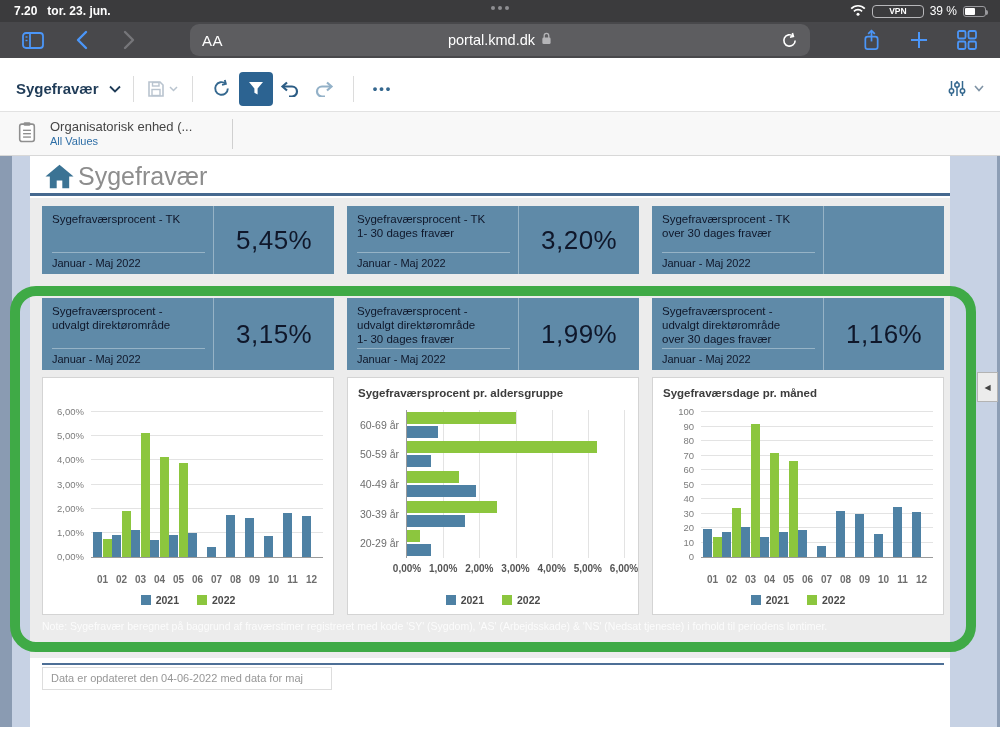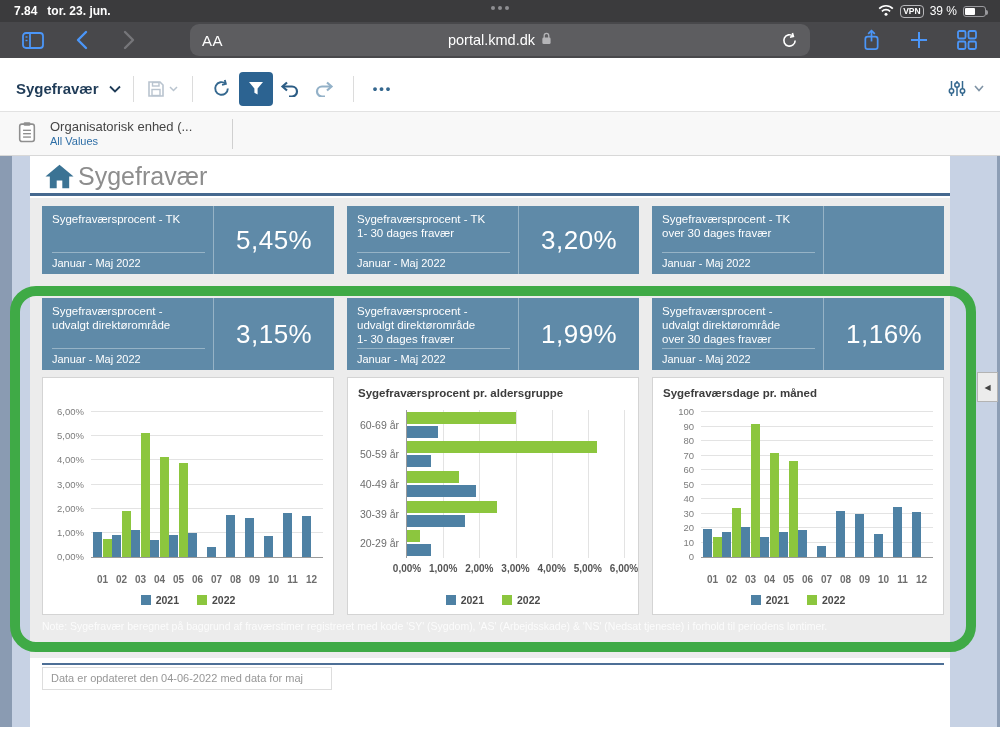--- a/index.html
+++ b/index.html
@@ -7,21 +7,21 @@
   #screen { position:relative; width:1000px; height:750px; background:#ffffff; overflow:hidden; font-family:"Liberation Sans", sans-serif; }
 
   
   .status-bar { position:absolute; top:0; left:0; right:0; height:22px; background:#3b3b3d; color:#fff;
     display:flex; align-items:center; justify-content:space-between; padding:0 14px; font-size:12px; }
   .sb-left { display:flex; gap:10px; align-items:center; font-weight:bold; }
   .sb-left .sb-date { font-weight:bold; }
   .sb-center { position:absolute; left:50%; transform:translateX(-50%); top:6px; display:flex; gap:3px; }
   .sb-center i { width:4px; height:4px; border-radius:50%; background:#8e8e92; }
   .sb-right { display:flex; align-items:center; gap:6px; }
-  .vpn-badge { border:1px solid #b7b7ba; border-radius:4px; font-size:8.5px; padding:0px 2px; line-height:11px; font-weight:bold; }
+  .vpn-badge { border:1px solid #b7b7ba; border-radius:4px; font-size:8.5px; padding:0px 16px; line-height:11px; font-weight:bold; }
   .bat { position:relative; width:23px; height:11px; border:1px solid #9a9a9e; border-radius:3px; }
   .bat-fill { position:absolute; left:1px; top:1px; bottom:1px; width:46%; background:#fff; border-radius:1px; }
   .bat-nub { position:absolute; right:-3px; top:3px; width:2px; height:5px; background:#9a9a9e; border-radius:0 2px 2px 0; }
 
   
   .safari-bar { position:absolute; top:22px; left:0; right:0; height:36px; background:#48484b;
     display:flex; align-items:center; padding:0 18px; gap:18px; }
   .nav-btn { width:30px; height:30px; display:flex; align-items:center; justify-content:center; cursor:pointer; }
   .addr-pill { flex:1; height:32px; background:#5d5d60; border-radius:9px; display:flex; align-items:center;
     padding:0 12px; color:#fff; margin:0 28px; position:relative; }
@@ -59,21 +59,21 @@
 
   .dash-header { position:relative; height:33px; }
   .dash-home { position:absolute; left:15px; top:4px; }
   .dash-title { position:absolute; left:48px; top:2px; font-size:25px; color:#8d8d8d; }
   .dash-underline { position:absolute; left:0; right:0; top:33px; height:3px; background:#46698f; }
 
   .gray-area { position:absolute; left:0; right:0; top:38px; height:460px; background:#ececec; }
   .kpi-row { position:absolute; left:12px; right:6px; display:flex; gap:13px; }
   .kpi-row-1 { top:8px; }
   .kpi-row-2 { top:100px; }
-  .tile { flex:1; height:68px; background:#5f8aa8; display:flex; color:#ffffff; cursor:pointer; }
+  .tile { flex:1; height:68px; background:#5f8aa8; display:flex; color:#0f172a; cursor:pointer; }
   .kpi-row-2 .tile { height:72px; }
   .tile-left { width:59%; display:flex; flex-direction:column; padding:6px 0 0 10px; border-right:1px solid rgba(255,255,255,0.35); }
   .tile-titles { flex:1; }
   .tt { font-size:11.5px; line-height:14px; }
   .tile-period { border-top:1px solid rgba(255,255,255,0.35); margin-right:8px; padding:4px 0 5px; font-size:11px; }
   .tile-value { flex:1; display:flex; align-items:center; justify-content:center; font-size:26px; letter-spacing:0.5px; }
 
   .charts-row { position:absolute; left:12px; right:6px; top:179px; display:flex; gap:13px; }
   .chart-panel { position:relative; flex:1; height:238px; background:#fff; border:1px solid #d4d4d4; cursor:pointer; }
   .ct { font-size:11.5px; font-weight:bold; color:#3c3c3c; padding:9px 10px 0; white-space:nowrap; overflow:hidden; }
@@ -109,21 +109,21 @@
   .handle { position:absolute; left:977px; top:216px; width:21px; height:30px; background:#ececec; border:1px solid #b3b3b3;
     display:flex; align-items:center; justify-content:center; font-size:8px; color:#444; cursor:pointer; z-index:7; }
 </style>
 </head>
 <body>
 
 <div id="screen">
 
   <div class="status-bar">
     <div class="sb-left">
-      <span>7.84</span>
+      <span>7.20</span>
       <span class="sb-date">tor. 23. jun.</span>
     </div>
     <div class="sb-center">
         <i></i>
         <i></i>
         <i></i>
       </div>
     <div class="sb-right">
       <span>
         <svg width="16" height="12" viewBox="0 0 16 12">

